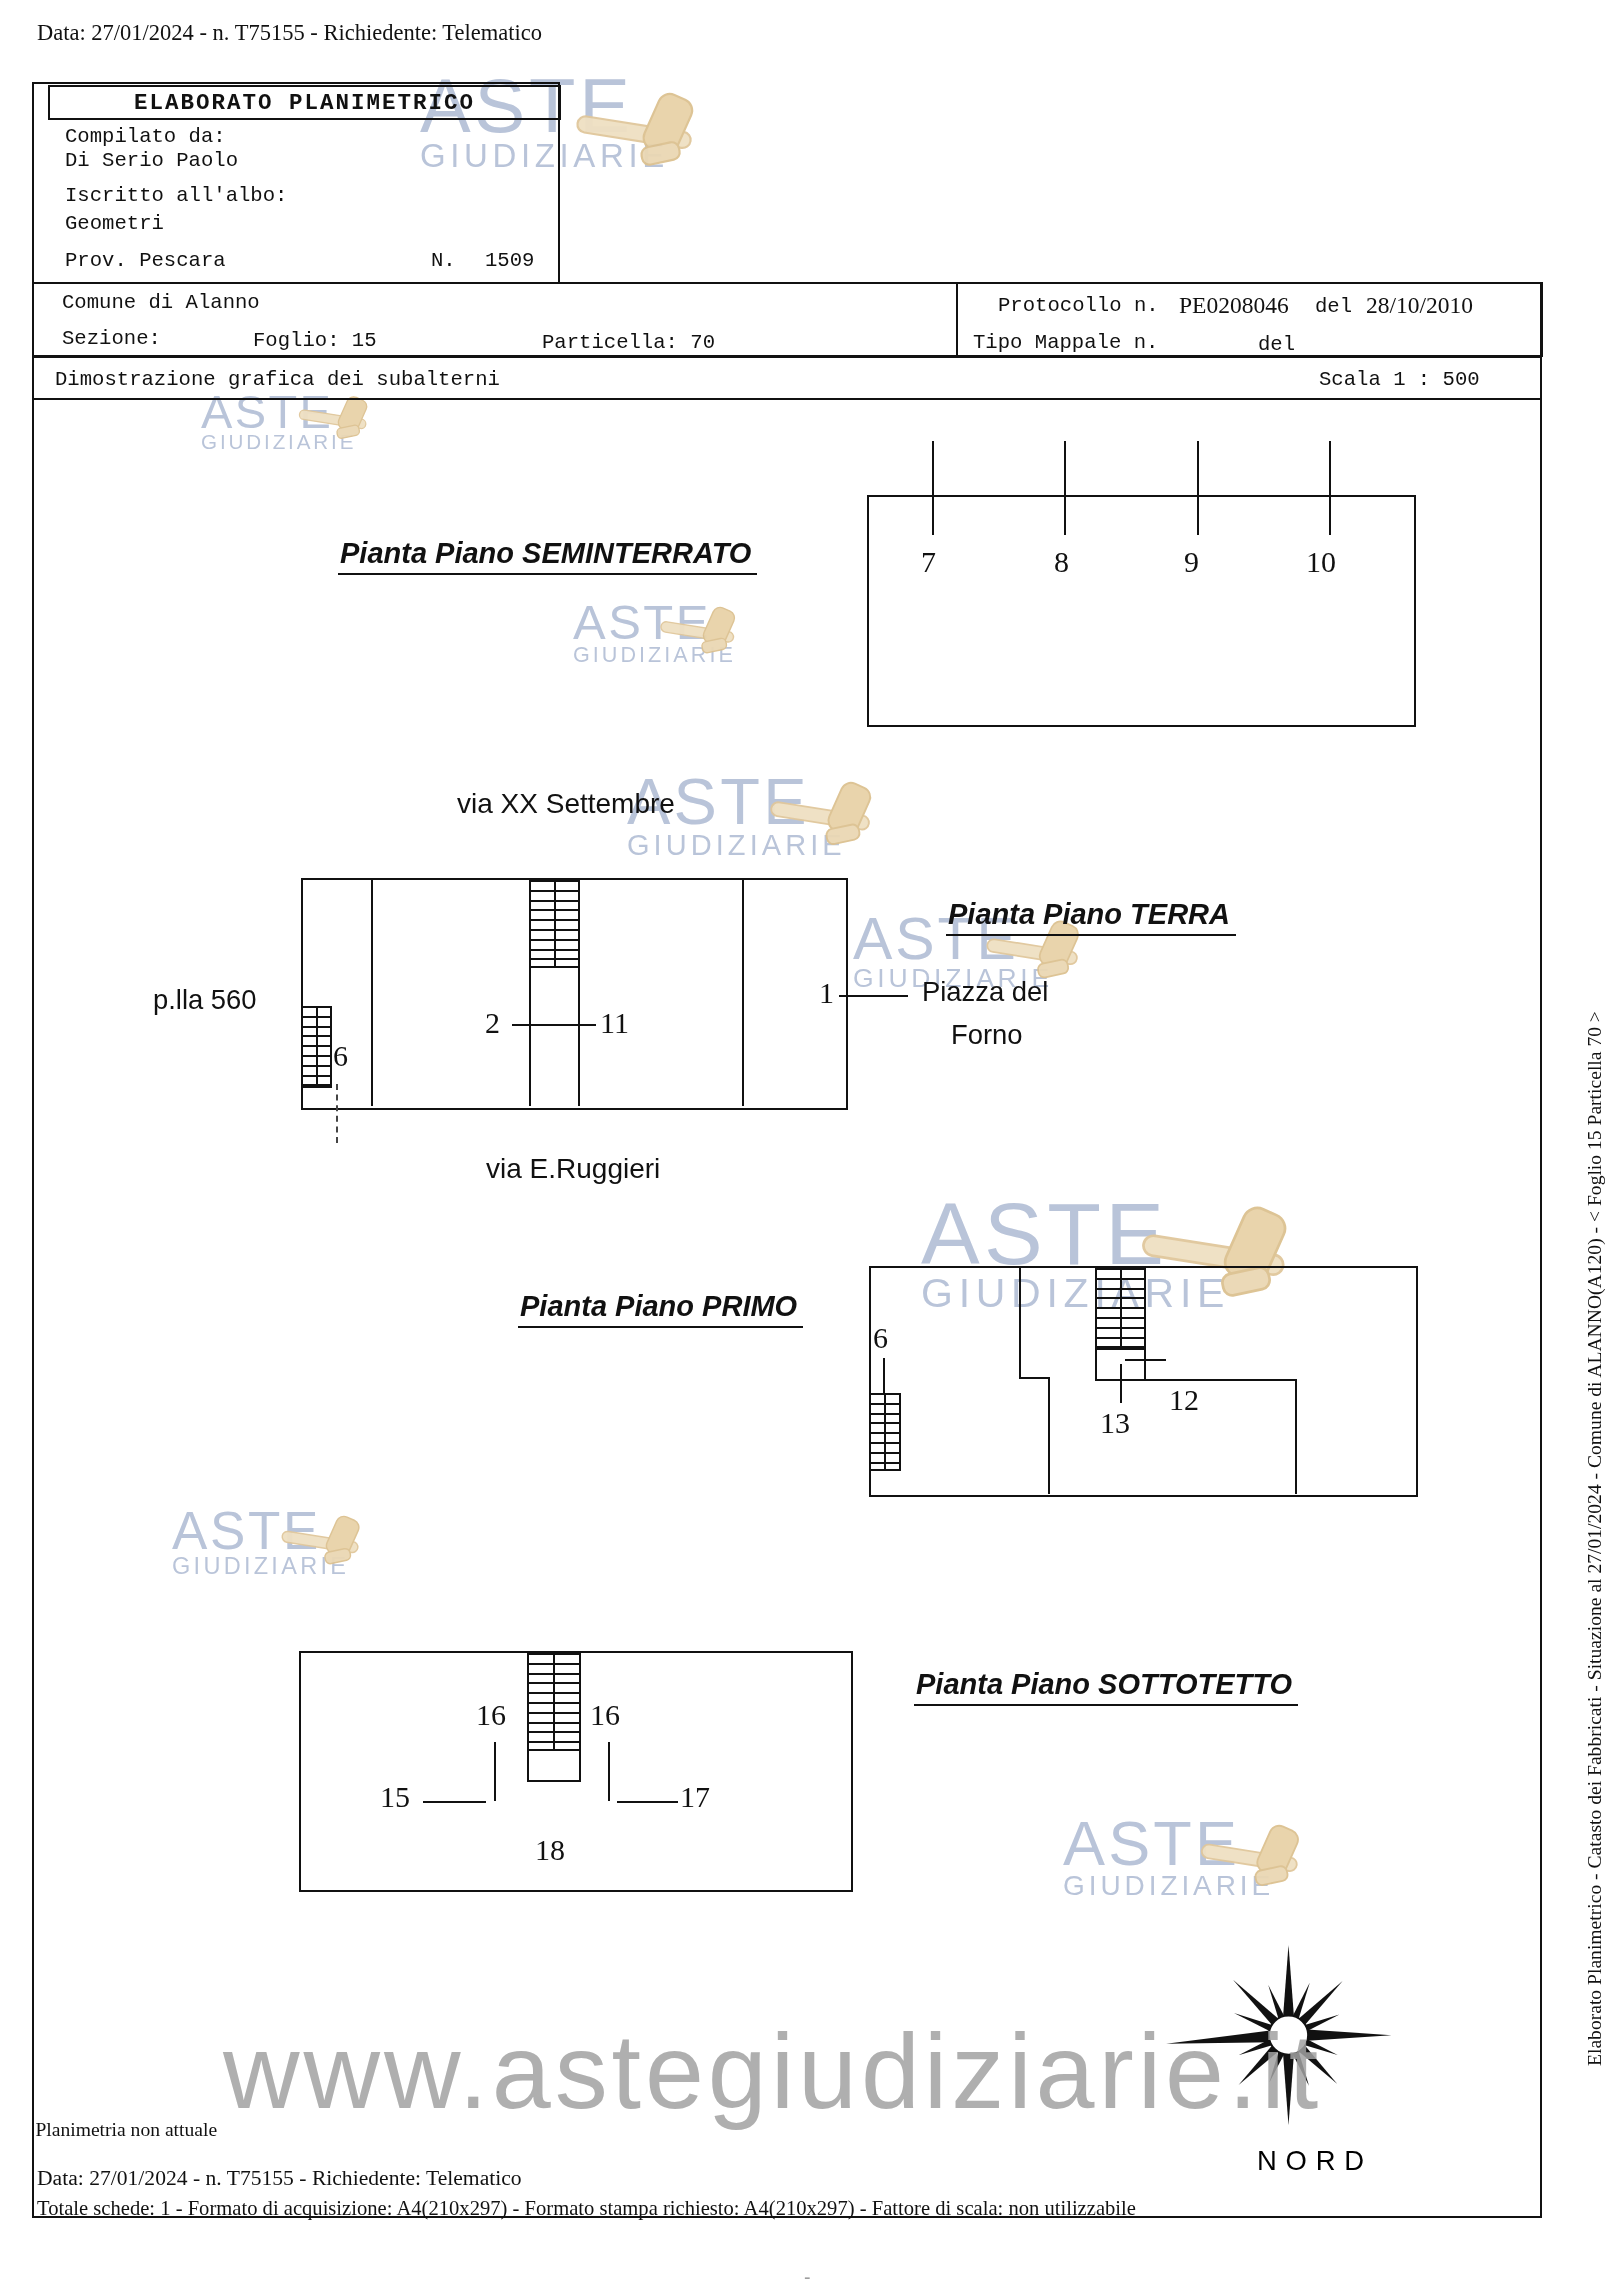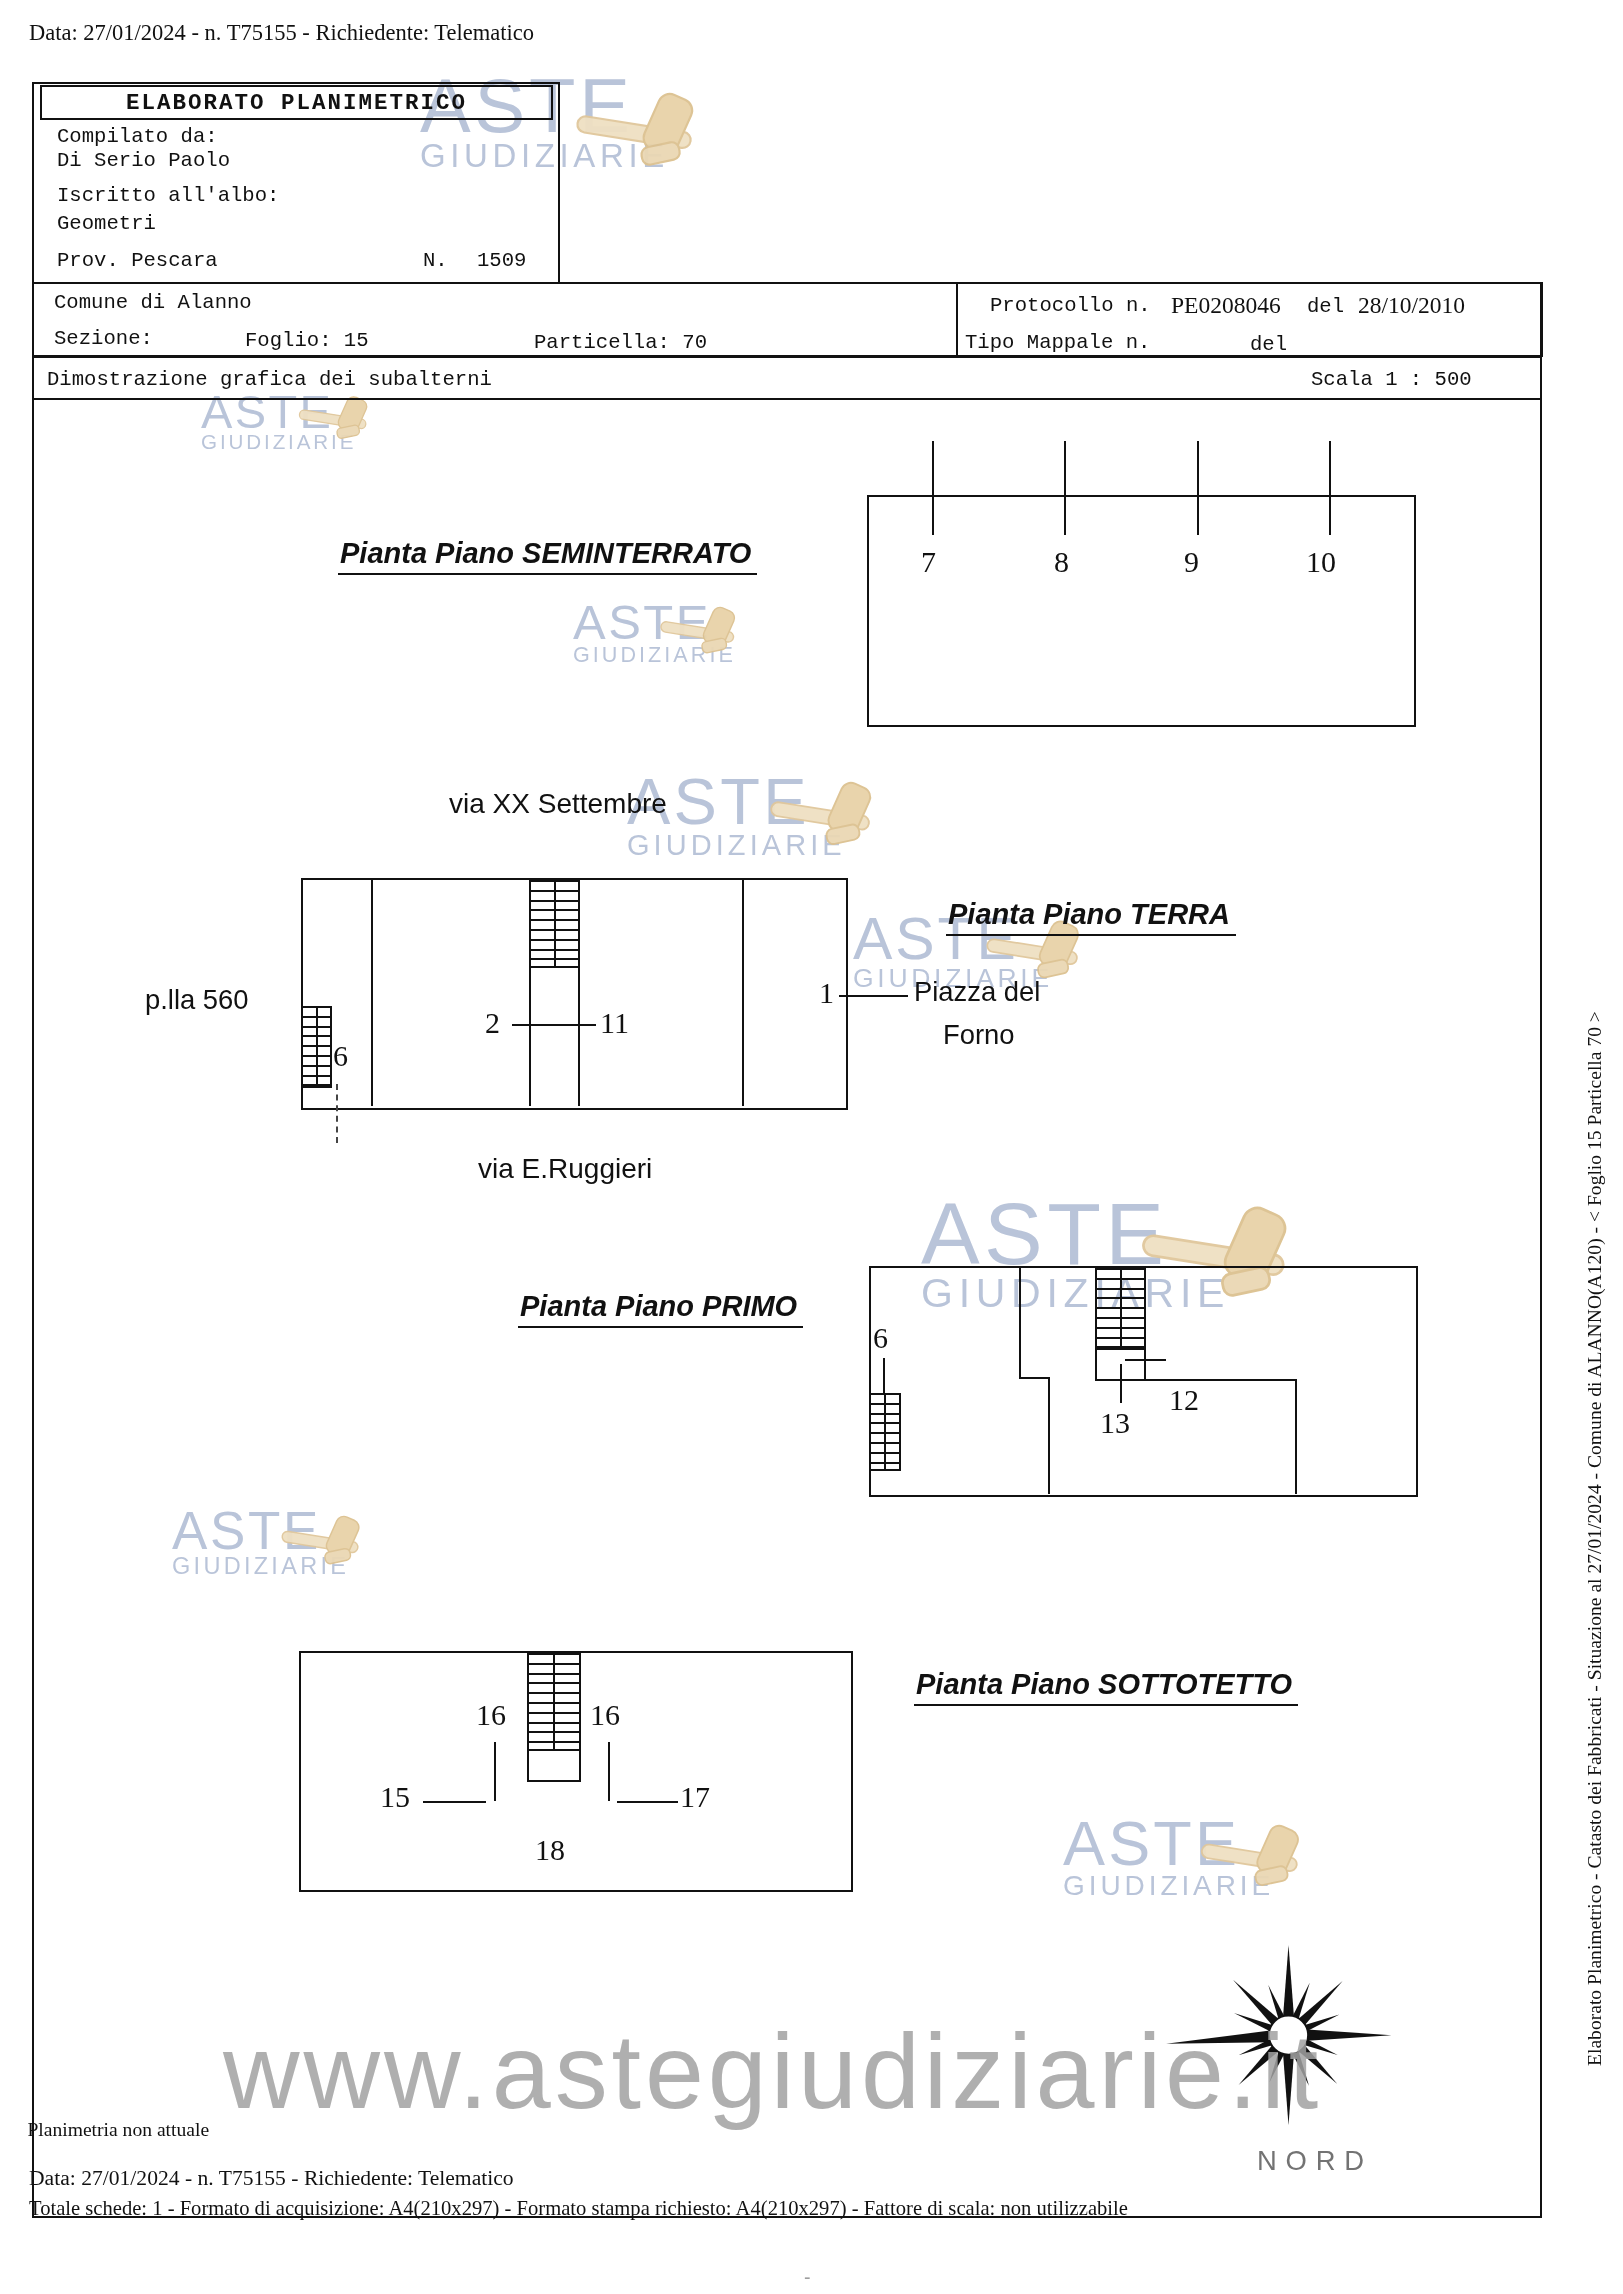--- a/index.html
+++ b/index.html
@@ -2,21 +2,21 @@
 <html><head>
 <meta charset="utf-8">
 <style>
   html,body{margin:0;padding:0;background:#888;}
   #page{position:relative;width:1623px;height:2295px;background:#ffffff;overflow:hidden;
         font-family:"Liberation Sans",sans-serif;color:#111;}
   .abs{position:absolute;}
   .mono{font-family:"Liberation Mono","DejaVu Sans Mono",monospace;font-size:20.6px;white-space:nowrap;}
   .serif{font-family:"Liberation Serif","DejaVu Serif",serif;white-space:nowrap;}
   .sans{font-family:"Liberation Sans","DejaVu Sans",sans-serif;white-space:nowrap;}
-  .z2{z-index:2;} .z3{z-index:3;}
+  .z2{z-index:2;} .z3{z-index:3;margin-left:8px;}
   
   .frame{border:2.9px solid #111;box-sizing:border-box;background:transparent;}
   .frame2{border:2px solid #111;box-sizing:border-box;}
   
   .vline{width:2px;background:#111;}
   .hline{height:2px;background:#111;}
   .vline,.hline{position:absolute;z-index:2;}
   .dashv{position:absolute;width:0;border-left:2px dashed #444;z-index:2;}
   .rect{position:absolute;border:2.9px solid #111;box-sizing:border-box;z-index:2;background:transparent;}
   .stairblock{position:absolute;border:2px solid #111;box-sizing:border-box;z-index:2;}
@@ -31,21 +31,21 @@
   
   .wm{position:absolute;z-index:1;color:#b2bed5;line-height:.92;opacity:.9;}
   .wm .a{display:block;letter-spacing:.05em;font-weight:400;}
   .wm .g{display:block;letter-spacing:.14em;font-weight:400;}
   .gavel{position:absolute;z-index:1;opacity:.95;}
   .sitewm{position:absolute;z-index:4;color:#a2a2a2;opacity:.85;font-size:106px;letter-spacing:3.9px;
           font-family:"Liberation Sans",sans-serif;white-space:nowrap;transform:scaleX(1.0);}
   .greyline{position:absolute;z-index:5;color:#8c8c8c;opacity:.85;white-space:nowrap;}
   .side-caption{position:absolute;left:1584px;top:2066px;transform:rotate(-90deg);transform-origin:0 0;
                 font-family:"Liberation Serif",serif;font-size:19.6px;white-space:nowrap;z-index:3;}
-  .nord{position:absolute;font-weight:300;color:#737373;letter-spacing:8.8px;font-size:27.4px;z-index:3;}
+  .nord{position:absolute;font-weight:300;color:#000000;letter-spacing:8.8px;font-size:27.4px;z-index:3;}
 </style>
 </head>
 <body>
 
 <svg width="0" height="0" style="position:absolute">
   <defs>
     <g id="gavel-shape">
       <rect x="6" y="26" width="78" height="11" rx="5.5" fill="#efe0c2" stroke="#e0c79b" stroke-width="1.5" transform="rotate(9 45 31)"></rect>
       <rect x="56" y="6" width="24" height="40" rx="8" fill="#e8d2a8" stroke="#dcc190" stroke-width="1.5" transform="rotate(24 68 26)"></rect>
       <rect x="50" y="40" width="26" height="12" rx="5" fill="#ead7b4" stroke="#dcc190" stroke-width="1.5" transform="rotate(-12 63 46)"></rect>

